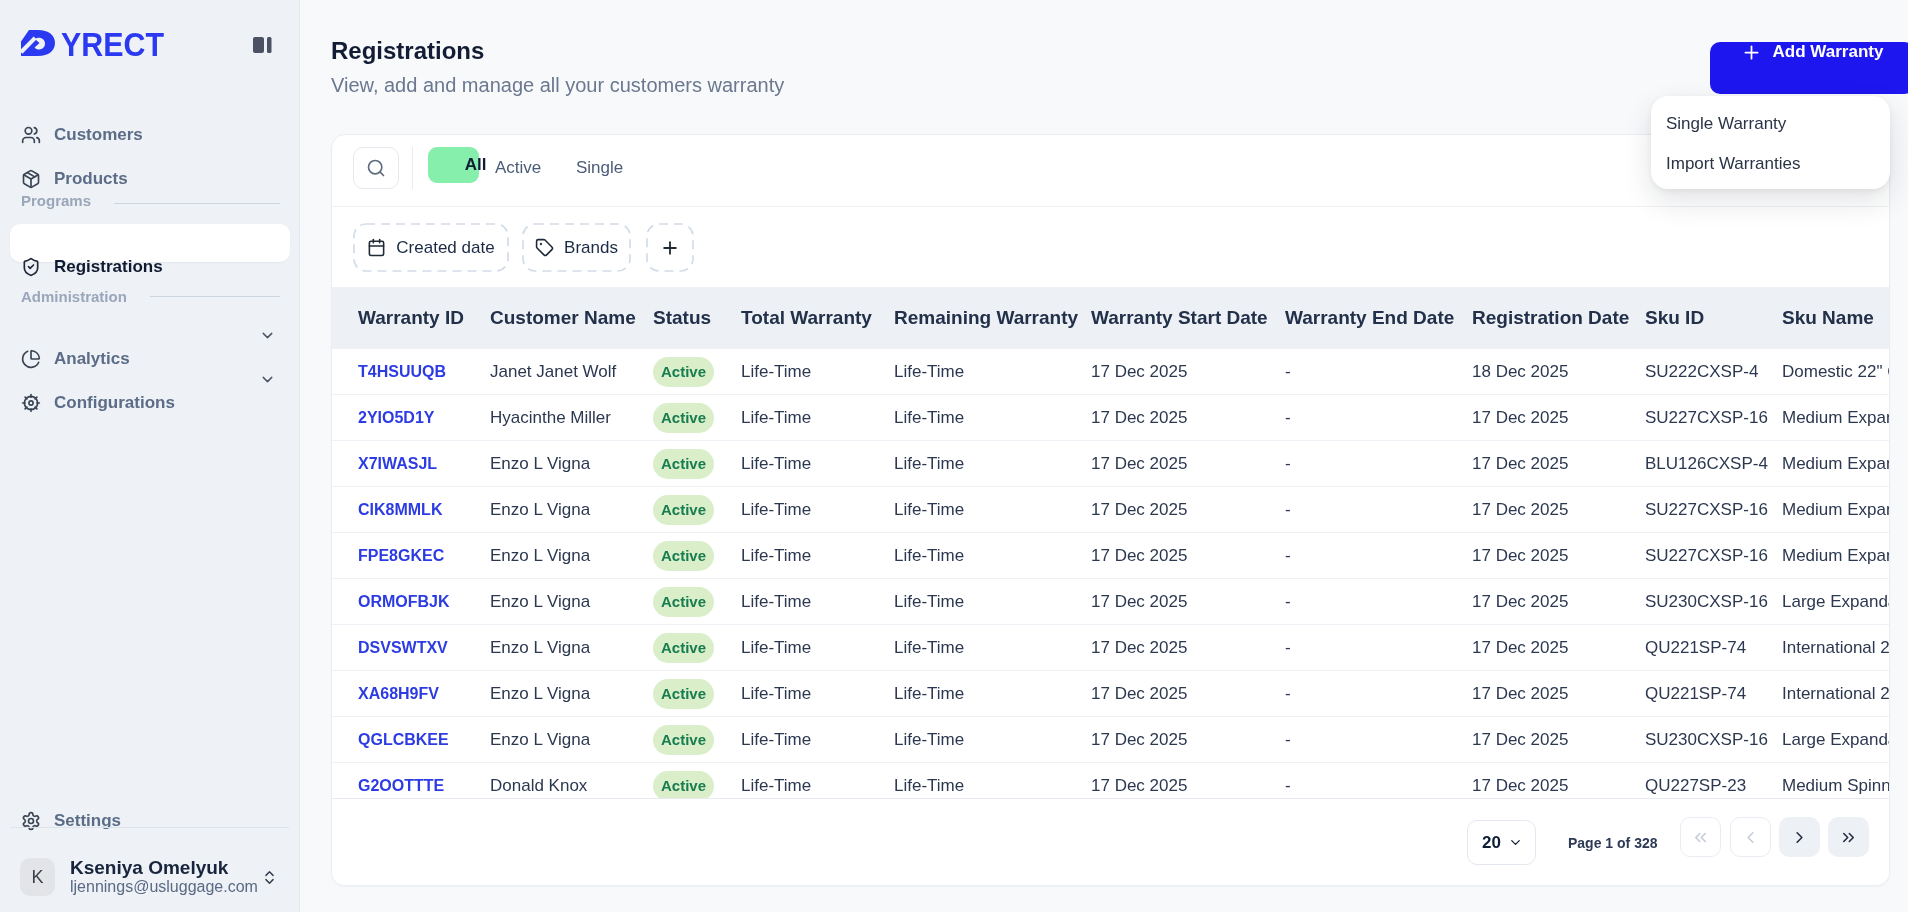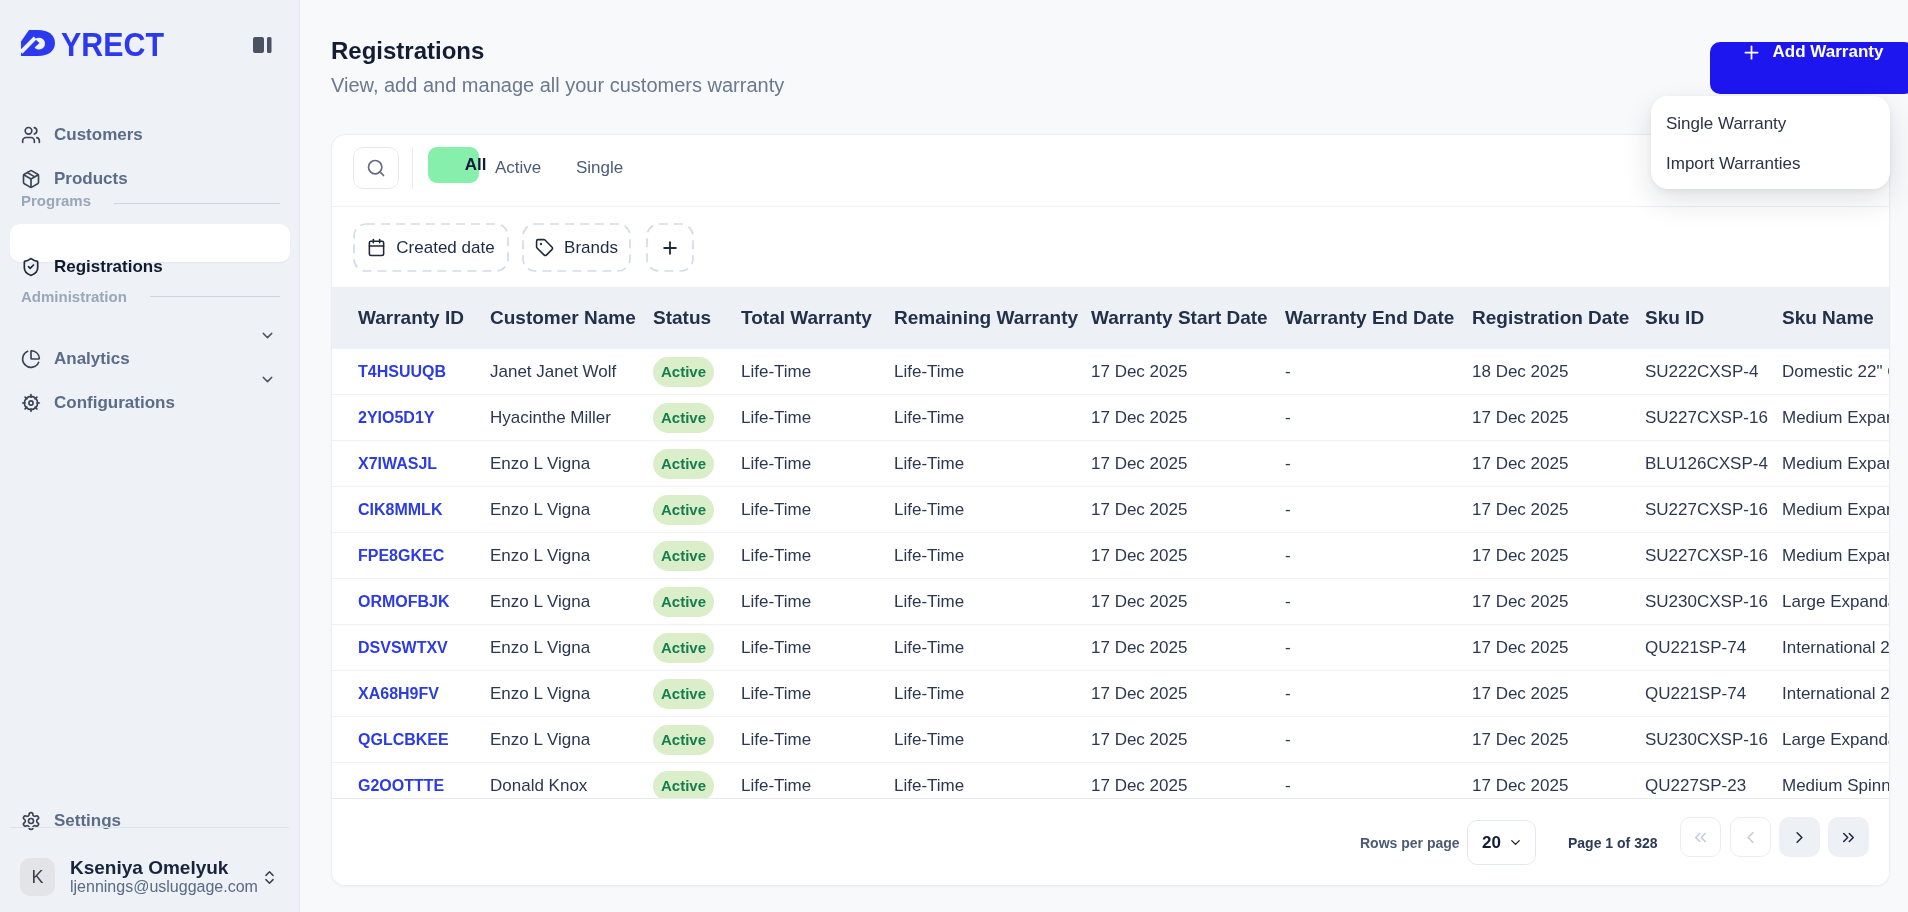--- a/index.html
+++ b/index.html
@@ -340,21 +340,20 @@
           <div class="c5">Life-Time</div>
           <div class="c6">17 Dec 2025</div>
           <div class="c7">-</div>
           <div class="c8">17 Dec 2025</div>
           <div class="c9">QU227SP-23</div>
           <div class="c10">Medium Spinner</div>
         </div>
       </div>
 
     <div id="pagi">
-      <div id="rpp">Rows per page</div>
       <div id="sel">20<span id="ic-seldown">
             <svg width="15" height="15" viewBox="0 0 24 24" fill="none" stroke="currentColor" stroke-width="2" stroke-linecap="round" stroke-linejoin="round">
               <path d="m6 9 6 6 6-6"></path>
             </svg>
           </span></div>
       <div id="pageinfo">Page 1 of 328</div>
       <div class="pbtn dis" style="left:1348px;" id="pb1">
           <svg width="19" height="19" viewBox="0 0 24 24" fill="none" stroke="currentColor" stroke-width="2" stroke-linecap="round" stroke-linejoin="round">
             <path d="m11 17-5-5 5-5"></path>
             <path d="m18 17-5-5 5-5"></path>

